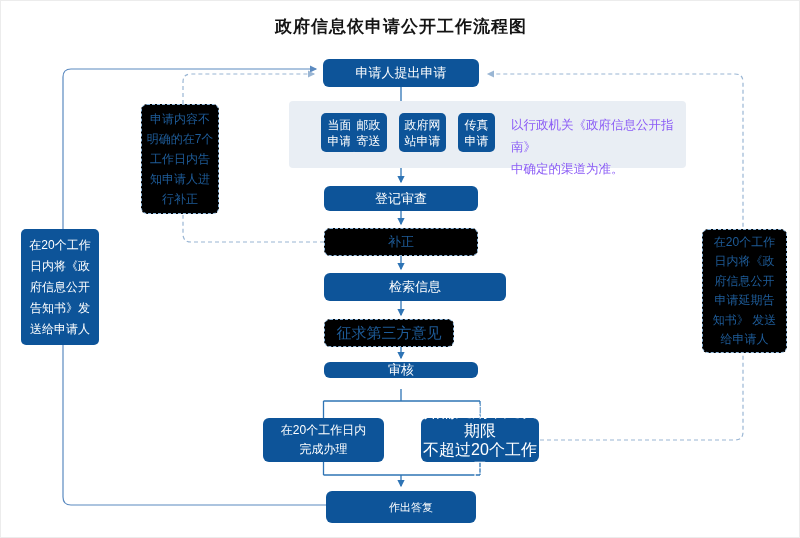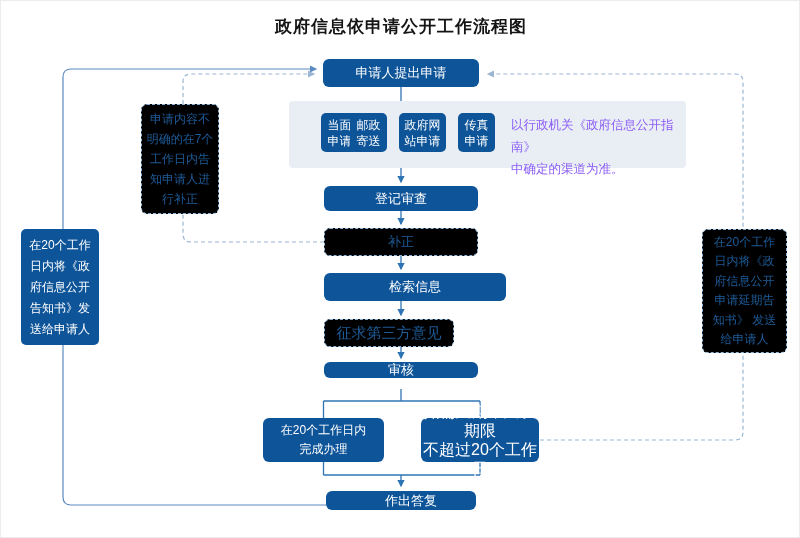--- a/index.html
+++ b/index.html
@@ -20,21 +20,21 @@
   .ch3{left:398px;width:47px;}
   .ch4{left:457px;width:37px;}
   .rule{left:510px;top:113px;width:176px;font-size:12.5px;line-height:22px;color:#8b5cf6;text-align:left;}
   .register{left:323px;top:185px;width:154px;height:25px;font-size:13px;border-radius:6px;}
   .suppl{left:323px;top:227px;width:154px;height:28px;font-size:13px;}
   .search{left:323px;top:272px;width:182px;height:28px;font-size:13px;}
   .third{left:323px;top:318px;width:130px;height:28px;font-size:15px;}
   .review{left:323px;top:361px;width:154px;height:16px;font-size:13px;}
   .complete{left:262px;top:417px;width:121px;height:44px;font-size:12px;line-height:19px;}
   .extend{left:420px;top:417px;width:118px;height:44px;font-size:16px;line-height:19px;}
-  .reply{left:325px;top:490px;width:150px;height:19px;font-size:13px;padding-left:20px;}
+  .reply{left:325px;top:490px;width:150px;height:32px;font-size:11px;padding-left:20px;}
   .noteL{left:140px;top:103px;width:78px;height:110px;font-size:12px;line-height:20px;}
   .noticeL{left:20px;top:228px;width:78px;height:116px;font-size:12px;line-height:21px;border-radius:5px;}
   .noticeR{left:701px;top:228px;width:85px;height:124px;font-size:12px;line-height:19.5px;}
 </style>
 </head>
 <body>
 
 <div id="canvas">
 
   <svg id="connectors" viewBox="0 0 800 538">

